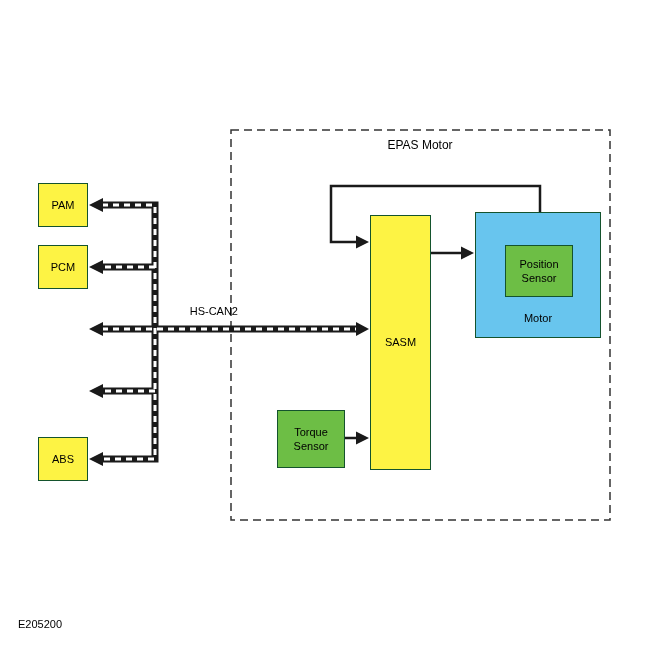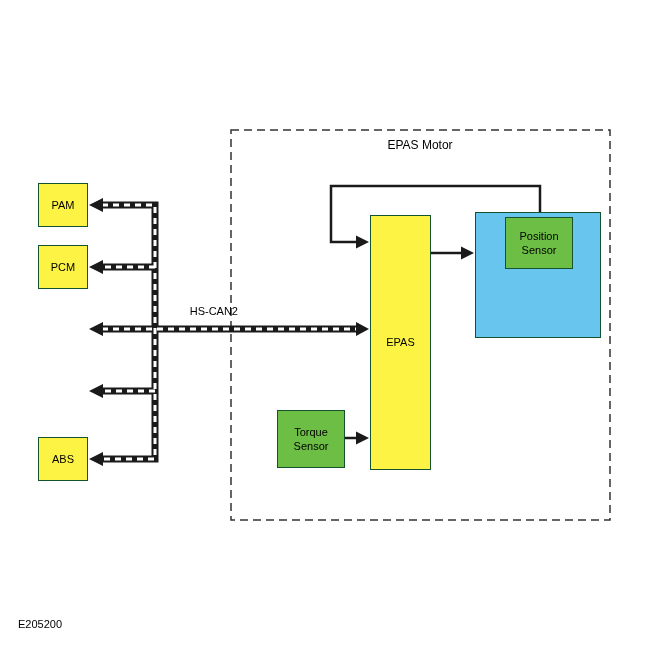--- a/index.html
+++ b/index.html
@@ -52,21 +52,21 @@
   #motor-box {
     background: var(--motor-fill, #68c5ee);
     left: 475px;
     top: 212px;
     width: 126px;
     height: 126px;
   }
   #position-sensor-box {
     background: var(--sensor-fill, #6dbe45);
     left: 29px;
-    top: 4px;
+    top: 32px;
     width: 68px;
     height: 52px;
     position: absolute;
     justify-content: center;
   }
   #motor-label {
     position: absolute;
     left: 0;
     bottom: 12px;
     width: 100%;
@@ -146,27 +146,28 @@
   <div class="box module" style="top:245px">
     <span>PCM</span>
   </div>
   <div class="box module" style="top:437px">
     <span>ABS</span>
   </div>
 
   <div class="float-label" id="epas-gear-label">EPAS Motor</div>
 
   <div class="box" id="pscm-box">
-    <span>EPAS</span>
+    <span>SASM</span>
   </div>
 
   <div class="box" id="motor-box">
     <div class="box" id="position-sensor-box">
       <span>Position Sensor</span>
     </div>
+    <div id="motor-label">Motor</div>
   </div>
 
   <div class="box" id="torque-sensor-box">
     <span>Torque Sensor</span>
   </div>
 
   <div class="float-label" id="hs-can2-label">HS-CAN2</div>
 
   <div class="float-label" id="figure-id-label">E205200</div>
 

